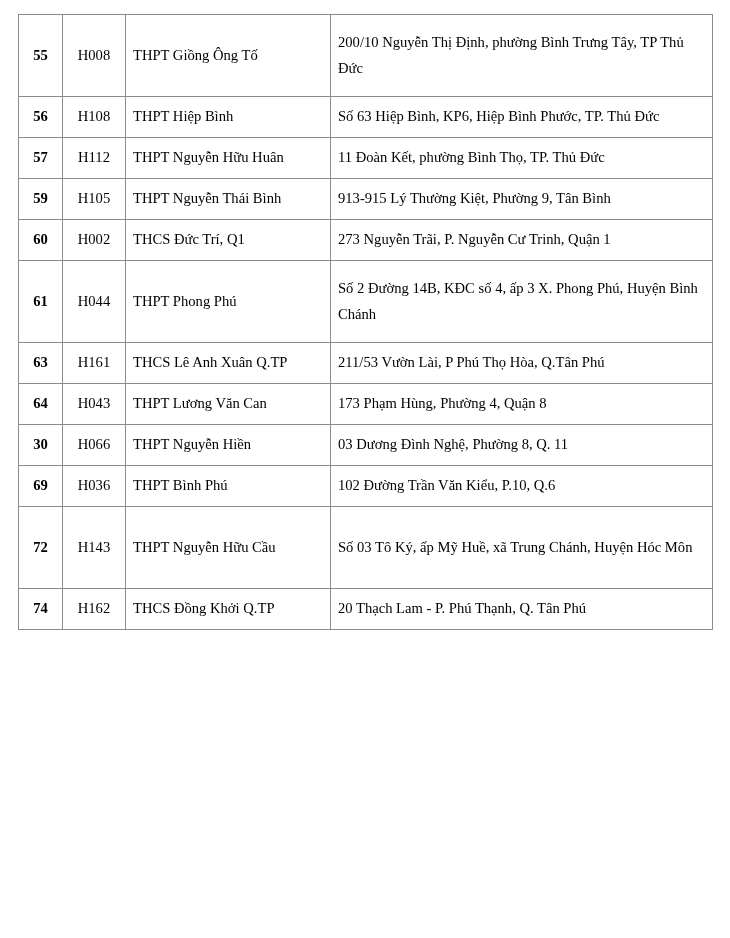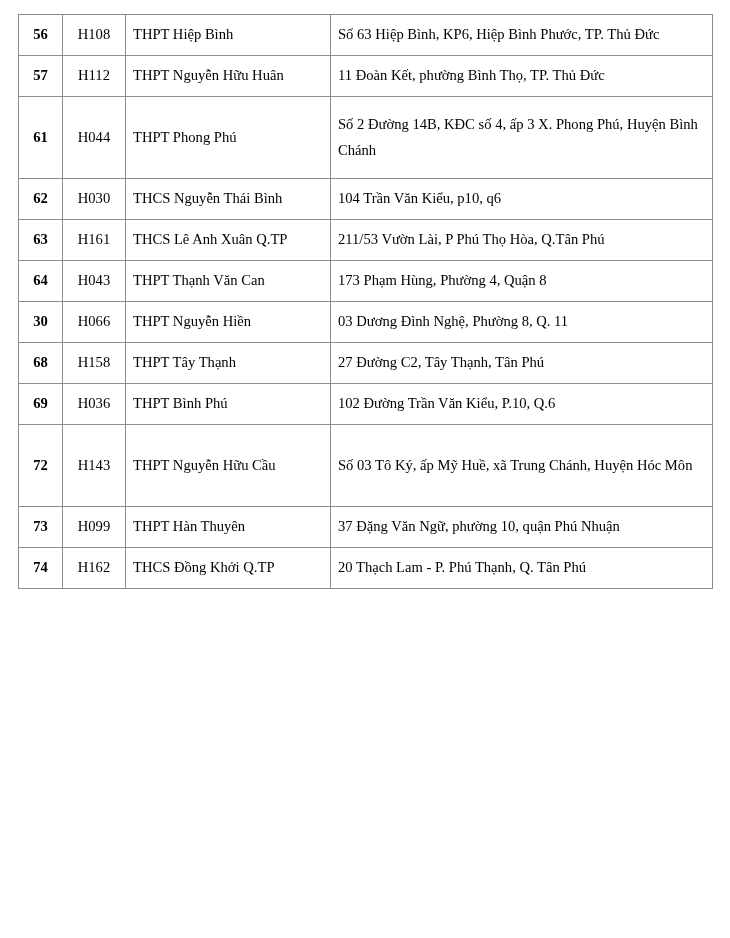--- a/index.html
+++ b/index.html
@@ -72,87 +72,87 @@
 <div class="page">
   <div class="table-wrap">
     <table class="school-table">
       <colgroup>
         <col class="c-stt">
         <col class="c-code">
         <col class="c-name">
         <col class="c-addr">
       </colgroup>
       <tbody>
+          <tr class="row-h2">
+            <td class="cell-stt">55</td>
+            <td class="cell-code">H008</td>
+            <td class="cell-name">THPT Giồng Ông Tố</td>
+            <td class="cell-addr">200/10 Nguyễn Thị Định, phường Bình Trưng Tây, TP Thủ Đức</td>
+          </tr>
           <tr class="row-h1">
             <td class="cell-stt">56</td>
             <td class="cell-code">H108</td>
             <td class="cell-name">THPT Hiệp Bình</td>
             <td class="cell-addr">Số 63 Hiệp Bình, KP6, Hiệp Bình Phước, TP. Thủ Đức</td>
           </tr>
           <tr class="row-h1">
             <td class="cell-stt">57</td>
             <td class="cell-code">H112</td>
             <td class="cell-name">THPT Nguyễn Hữu Huân</td>
             <td class="cell-addr">11 Đoàn Kết, phường Bình Thọ, TP. Thủ Đức</td>
           </tr>
+          <tr class="row-h1">
+            <td class="cell-stt">59</td>
+            <td class="cell-code">H105</td>
+            <td class="cell-name">THPT Nguyễn Thái Bình</td>
+            <td class="cell-addr">913-915 Lý Thường Kiệt, Phường 9, Tân Bình</td>
+          </tr>
+          <tr class="row-h1">
+            <td class="cell-stt">60</td>
+            <td class="cell-code">H002</td>
+            <td class="cell-name">THCS Đức Trí, Q1</td>
+            <td class="cell-addr">273 Nguyễn Trãi, P. Nguyễn Cư Trinh, Quận 1</td>
+          </tr>
           <tr class="row-h2">
             <td class="cell-stt">61</td>
             <td class="cell-code">H044</td>
             <td class="cell-name">THPT Phong Phú</td>
             <td class="cell-addr">Số 2 Đường 14B, KĐC số 4, ấp 3 X. Phong Phú, Huyện Bình Chánh</td>
-          </tr>
-          <tr class="row-h1">
-            <td class="cell-stt">62</td>
-            <td class="cell-code">H030</td>
-            <td class="cell-name">THCS Nguyễn Thái Bình</td>
-            <td class="cell-addr">104 Trần Văn Kiểu, p10, q6</td>
           </tr>
           <tr class="row-h1">
             <td class="cell-stt">63</td>
             <td class="cell-code">H161</td>
             <td class="cell-name">THCS Lê Anh Xuân Q.TP</td>
             <td class="cell-addr">211/53 Vườn Lài, P Phú Thọ Hòa, Q.Tân Phú</td>
           </tr>
           <tr class="row-h1">
             <td class="cell-stt">64</td>
             <td class="cell-code">H043</td>
-            <td class="cell-name">THPT Thạnh Văn Can</td>
+            <td class="cell-name">THPT Lương Văn Can</td>
             <td class="cell-addr">173 Phạm Hùng, Phường 4, Quận 8</td>
           </tr>
           <tr class="row-h1">
             <td class="cell-stt">30</td>
             <td class="cell-code">H066</td>
             <td class="cell-name">THPT Nguyễn Hiền</td>
             <td class="cell-addr">03 Dương Đình Nghệ, Phường 8, Q. 11</td>
-          </tr>
-          <tr class="row-h1">
-            <td class="cell-stt">68</td>
-            <td class="cell-code">H158</td>
-            <td class="cell-name">THPT Tây Thạnh</td>
-            <td class="cell-addr">27 Đường C2, Tây Thạnh, Tân Phú</td>
           </tr>
           <tr class="row-h1">
             <td class="cell-stt">69</td>
             <td class="cell-code">H036</td>
             <td class="cell-name">THPT Bình Phú</td>
             <td class="cell-addr">102 Đường Trần Văn Kiểu, P.10, Q.6</td>
           </tr>
           <tr class="row-h2">
             <td class="cell-stt">72</td>
             <td class="cell-code">H143</td>
             <td class="cell-name">THPT Nguyễn Hữu Cầu</td>
             <td class="cell-addr">Số 03 Tô Ký, ấp Mỹ Huề, xã Trung Chánh, Huyện Hóc Môn</td>
           </tr>
           <tr class="row-h1">
-            <td class="cell-stt">73</td>
-            <td class="cell-code">H099</td>
-            <td class="cell-name">THPT Hàn Thuyên</td>
-            <td class="cell-addr">37 Đặng Văn Ngữ, phường 10, quận Phú Nhuận</td>
-          </tr>
-          <tr class="row-h1">
             <td class="cell-stt">74</td>
             <td class="cell-code">H162</td>
             <td class="cell-name">THCS Đồng Khởi Q.TP</td>
             <td class="cell-addr">20 Thạch Lam - P. Phú Thạnh, Q. Tân Phú</td>
           </tr>
         </tbody>
     </table>
   </div>
 </div>
 

